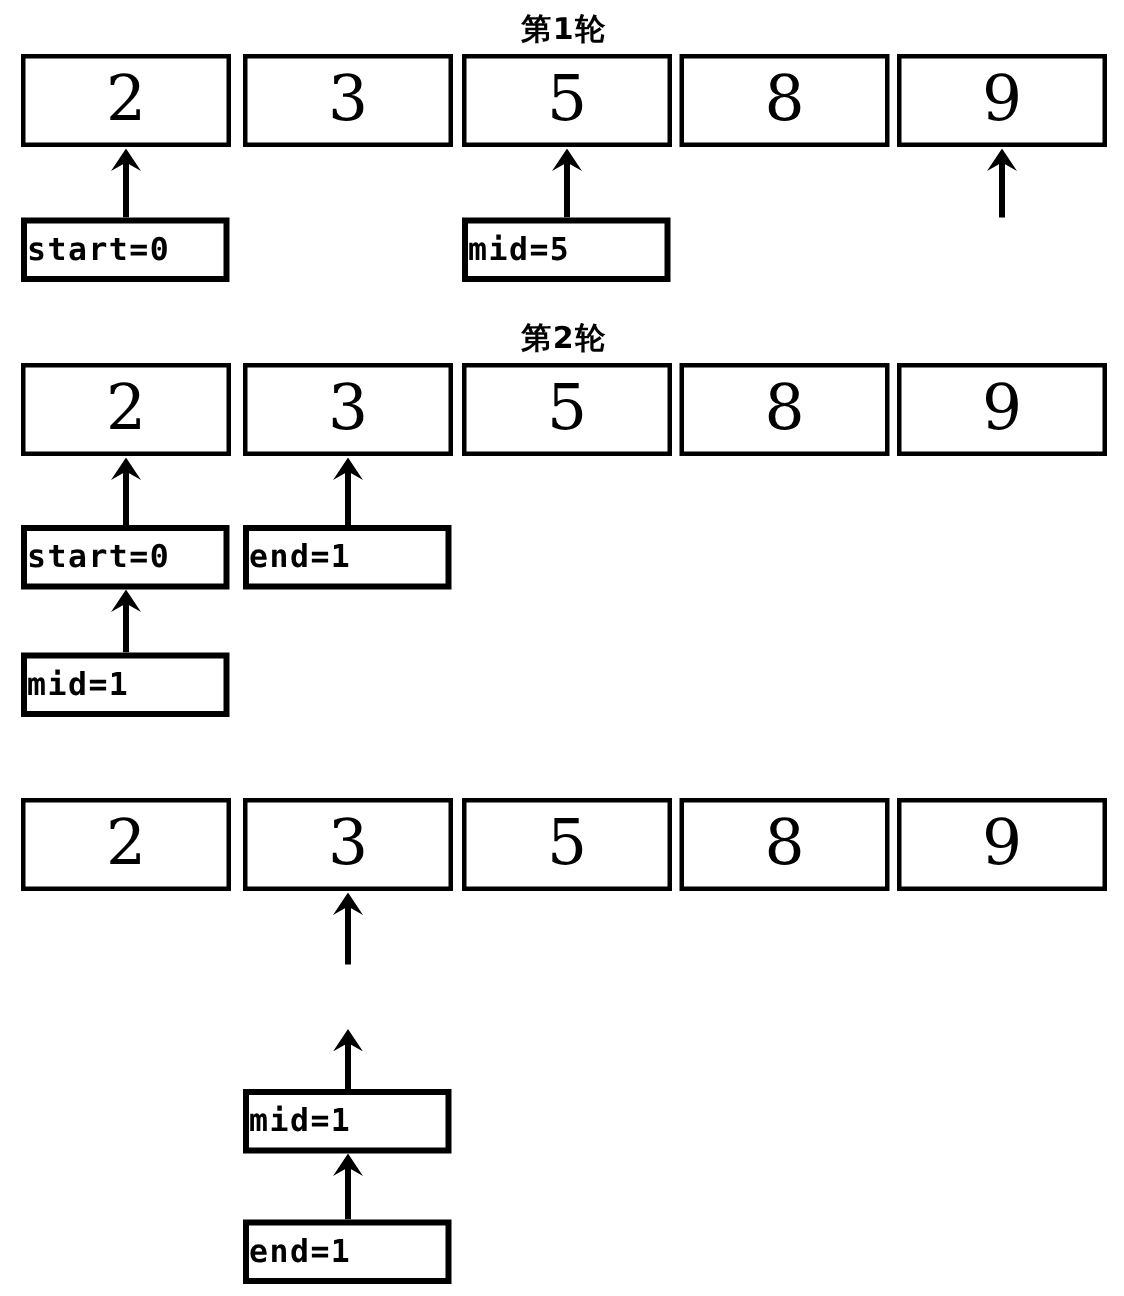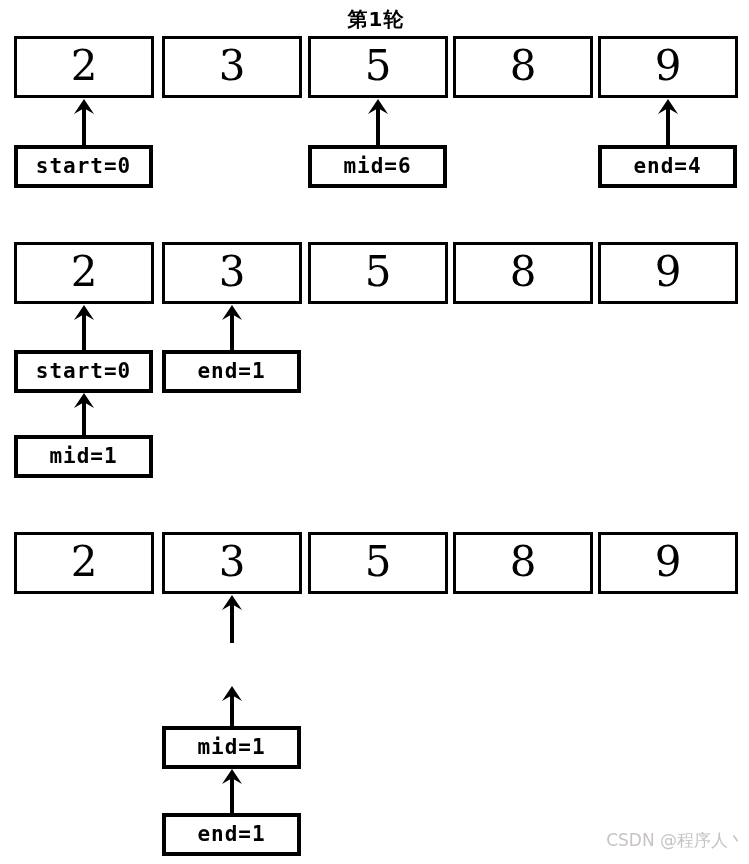--- a/index.html
+++ b/index.html
@@ -45,21 +45,20 @@
     line-height: 54px;
     color: #000000;
   }
   .ptr {
     position: absolute;
     width: 139px;
     height: 43px;
     box-sizing: border-box;
     border: 4px solid #000000;
     background: #ffffff;
-    text-align: center;
     font-family: "DejaVu Sans Mono", "Liberation Mono", monospace;
     font-weight: bold;
     font-size: 21px;
     line-height: 34px;
     color: #000000;
     letter-spacing: 1px;
   }
   .arrow {
     position: absolute;
     width: 20px;
@@ -110,25 +109,25 @@
     <div class="arrow" style="left:368px; top:99px; height:46px">
         <i class="head"></i>
         <i class="shaft"></i>
       </div>
     <div class="arrow" style="left:658px; top:99px; height:46px">
         <i class="head"></i>
         <i class="shaft"></i>
       </div>
 
     <div class="ptr" style="left:14px; top:145px">start=0</div>
-    <div class="ptr" style="left:308px; top:145px">mid=6</div>
-    <div class="ptr" style="left:598px; top:145px">end=4</div>
+    <div class="ptr" style="left:308px; top:145px">mid=5</div>
   </section>
 
   <section class="round" style="top:206px; height:272px">
+    <div class="round-title">第2轮</div>
 
     <div class="cell" style="left:14px">2</div>
     <div class="cell" style="left:162px">3</div>
     <div class="cell" style="left:308px">5</div>
     <div class="cell" style="left:453px">8</div>
     <div class="cell" style="left:598px">9</div>
 
     <div class="arrow" style="left:74px; top:99px; height:45px">
         <i class="head"></i>
         <i class="shaft"></i>
@@ -171,14 +170,13 @@
     <div class="ptr" style="left:162px; top:238px">mid=1</div>
 
     <div class="arrow" style="left:222px; top:281px; height:44px">
         <i class="head"></i>
         <i class="shaft"></i>
       </div>
 
     <div class="ptr" style="left:162px; top:325px">end=1</div>
   </section>
 
-  <div class="watermark">CSDN @程序人丶</div>
 </div>
 
 </body></html>

